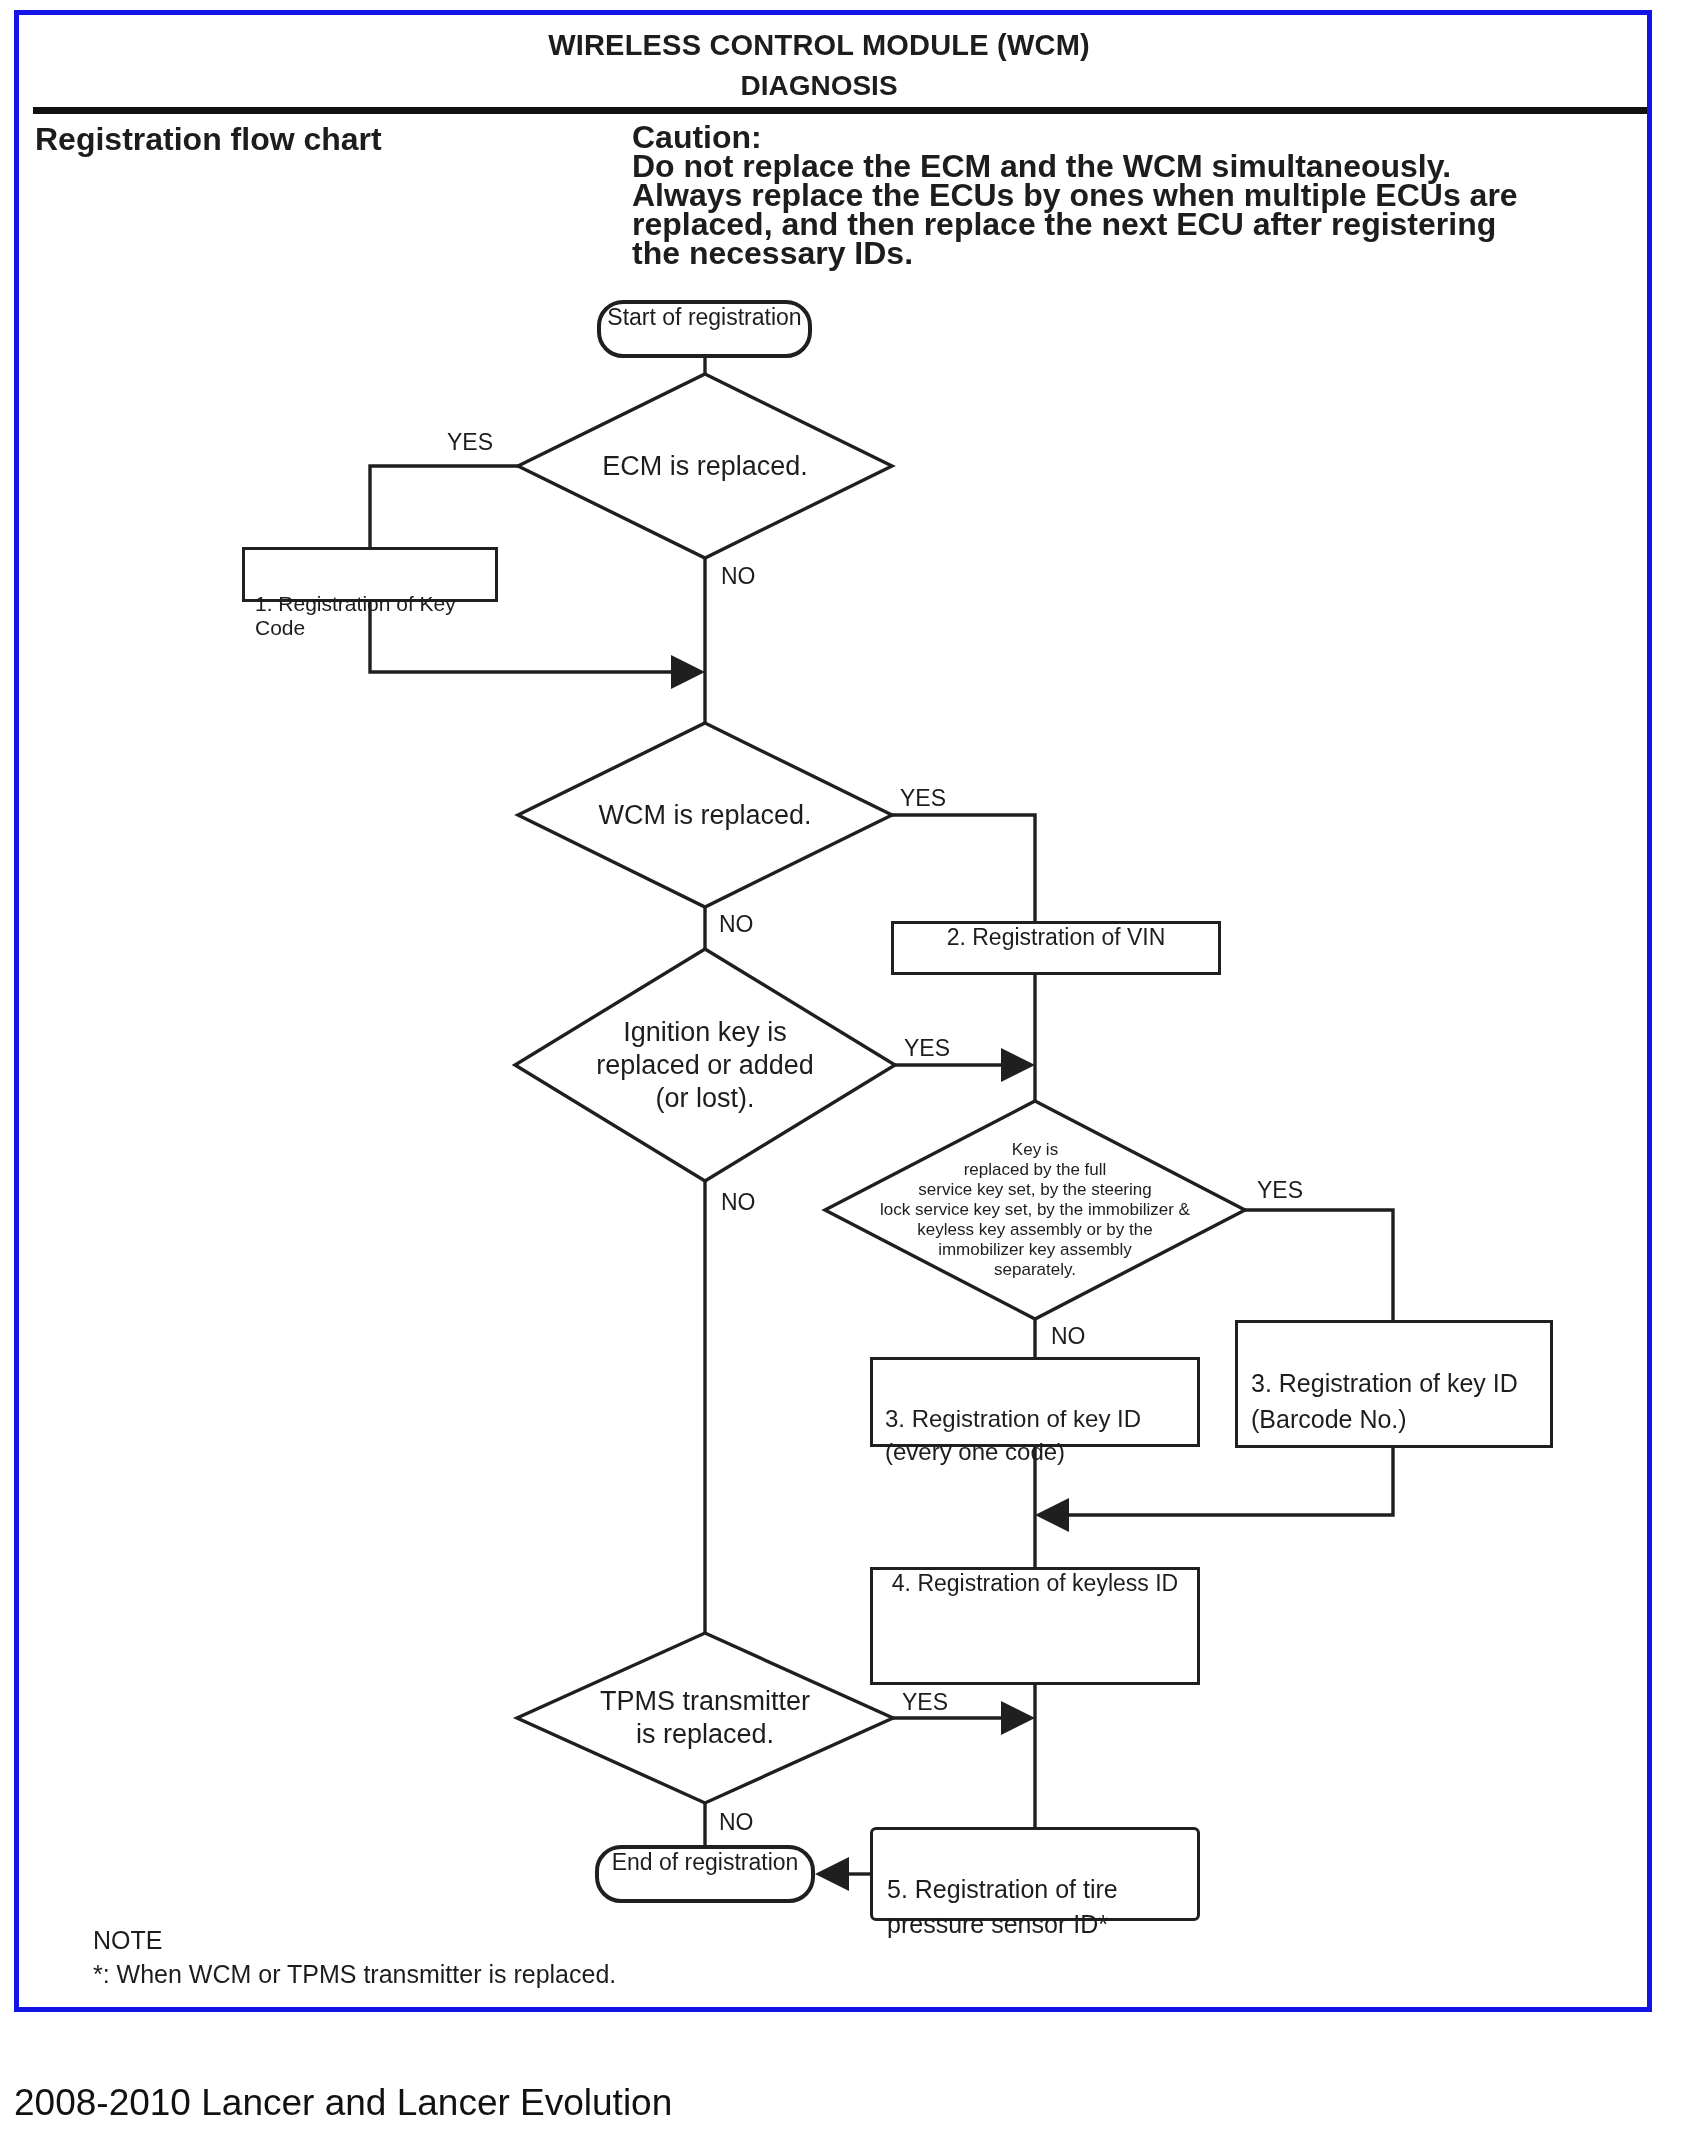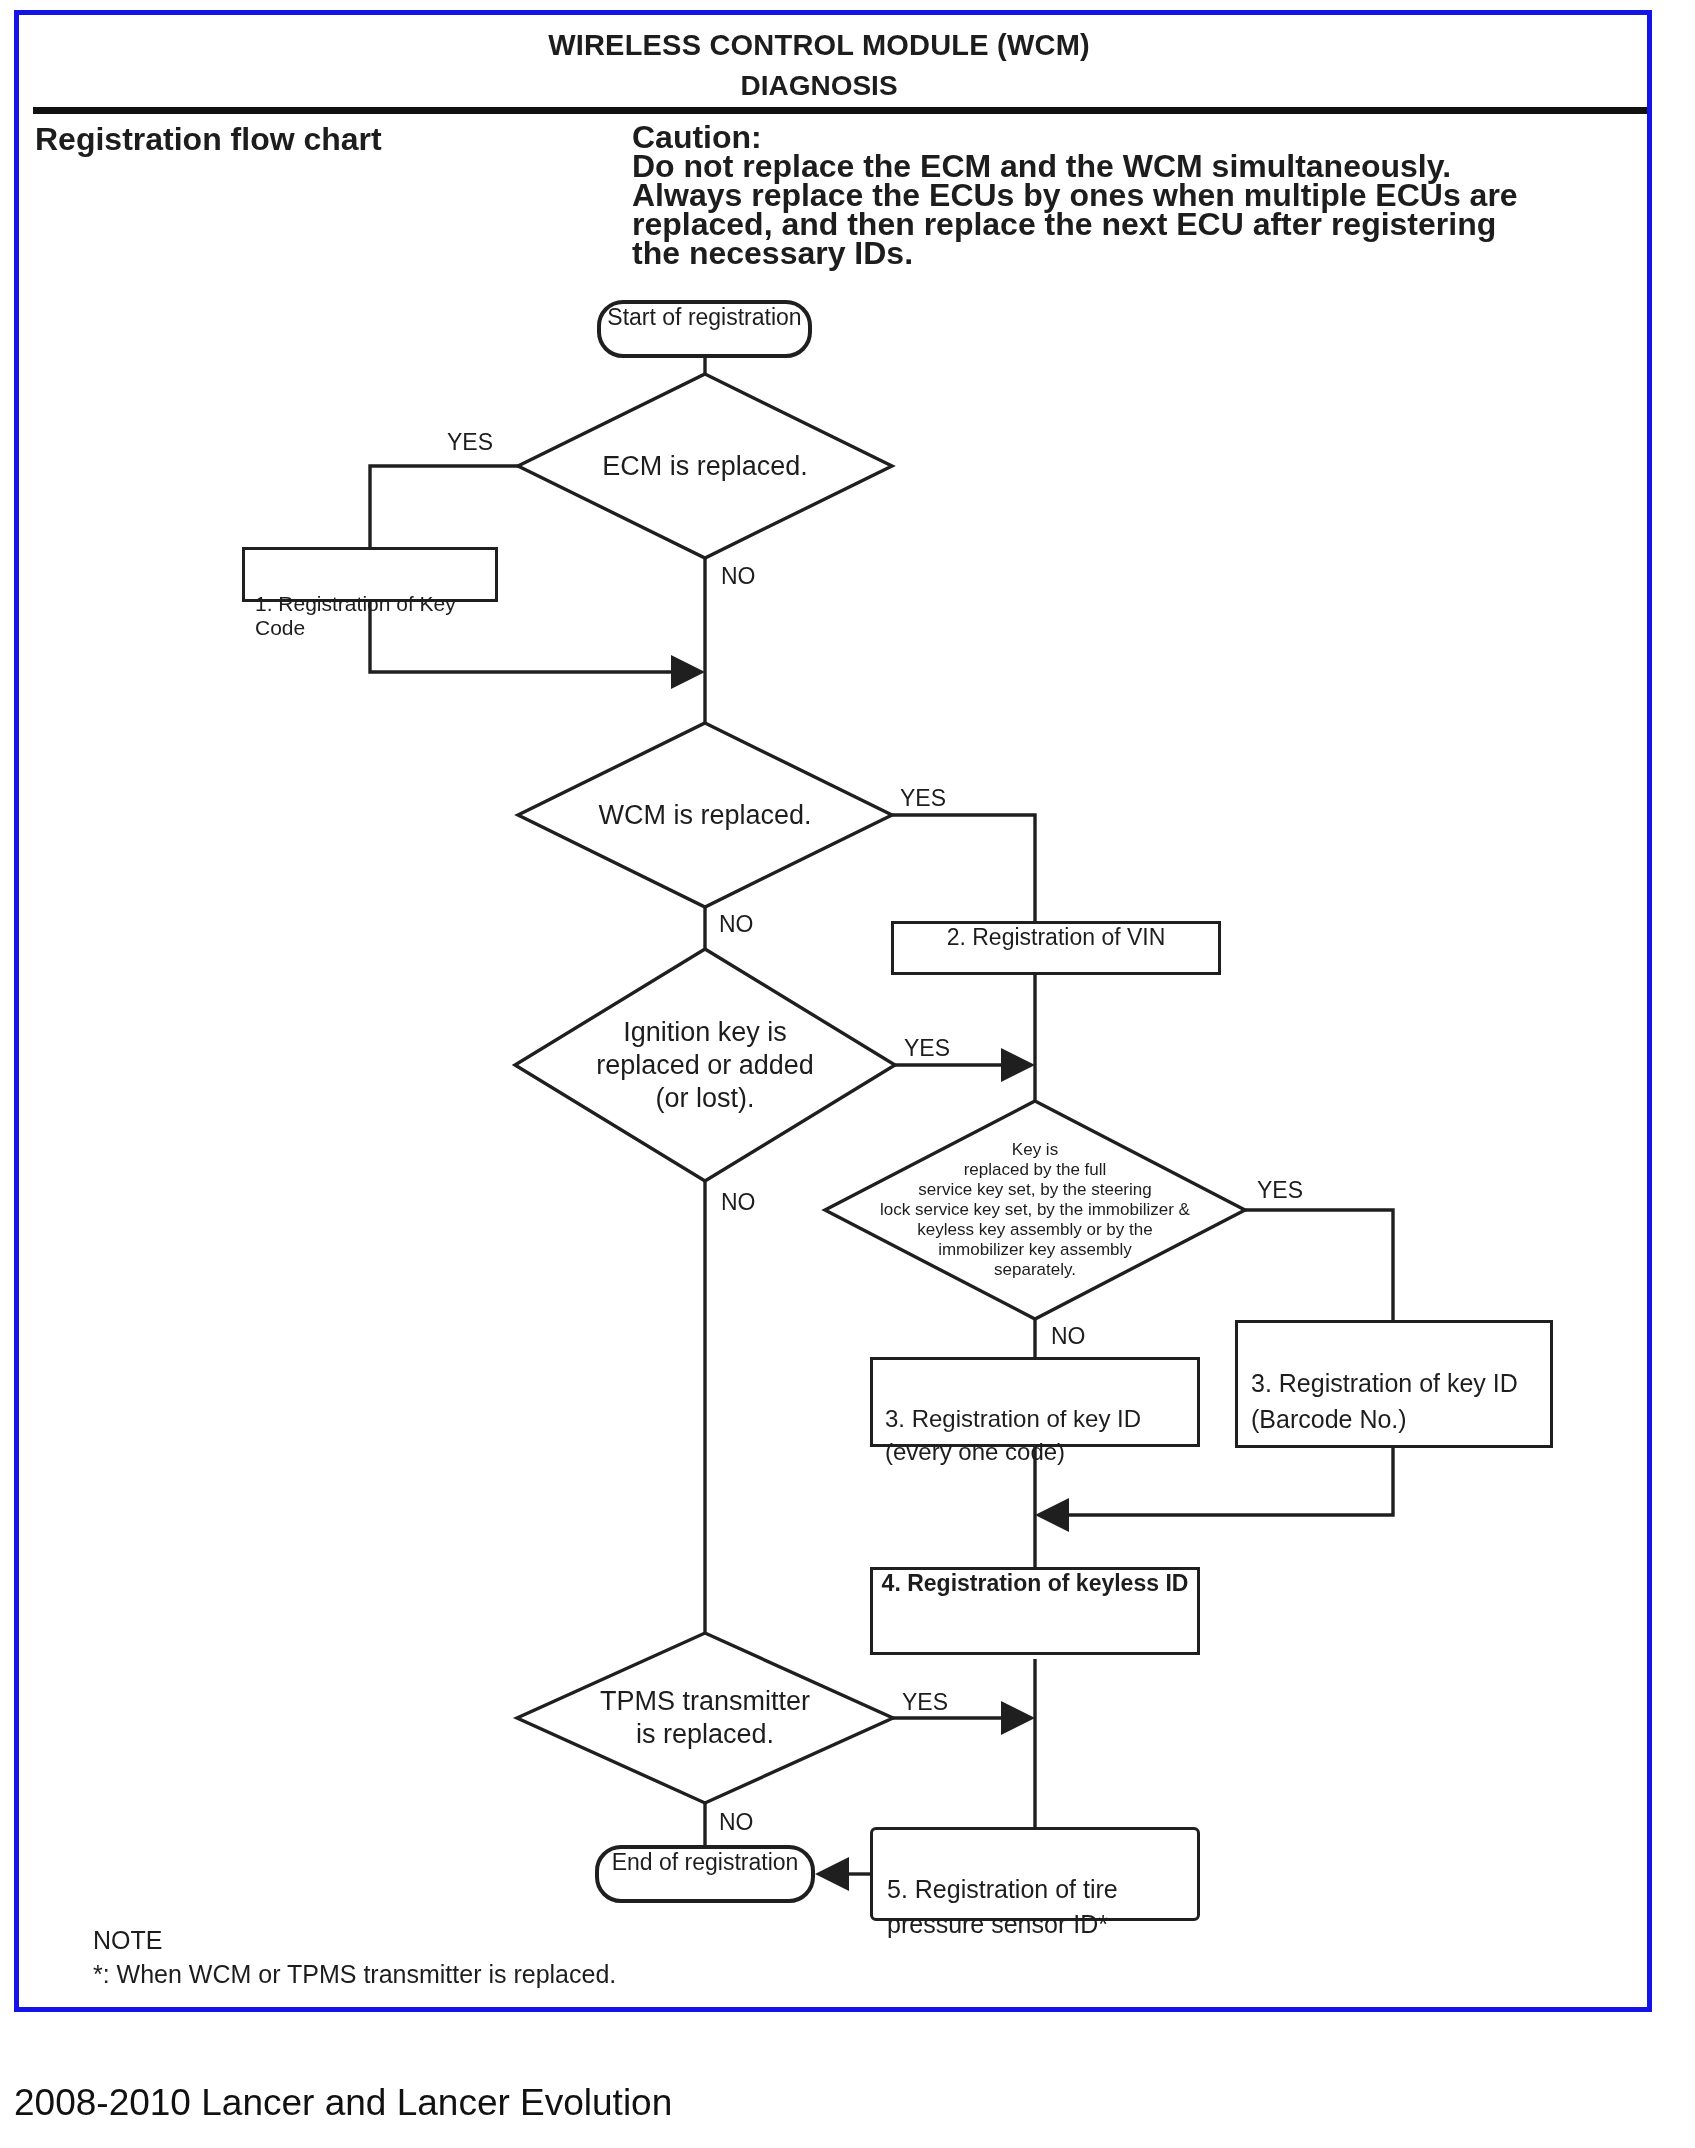--- a/index.html
+++ b/index.html
@@ -121,21 +121,21 @@
       </div>
     </div>
 
     <div class="node" style="left:851px;top:1342px;width:330px;height:90px;font-size:24px;line-height:33px;">
       <div class="pad" style="padding-left:12px;">
         <div>3. Registration of key ID</div>
         <div>(every one code)</div>
       </div>
     </div>
 
-    <div class="node center" style="left:851px;top:1552px;width:330px;height:88px;font-size:23px;font-weight:bold;">
+    <div class="node center" style="left:851px;top:1552px;width:330px;height:118px;font-size:23px;">
       <span>4. Registration of keyless ID</span>
     </div>
 
     <div class="node" style="left:851px;top:1812px;width:330px;height:94px;font-size:25px;line-height:35px;border-radius:6px;">
       <div class="pad" style="padding-left:14px;">
         <div>5. Registration of tire</div>
         <div>pressure sensor ID*</div>
       </div>
     </div>
 

